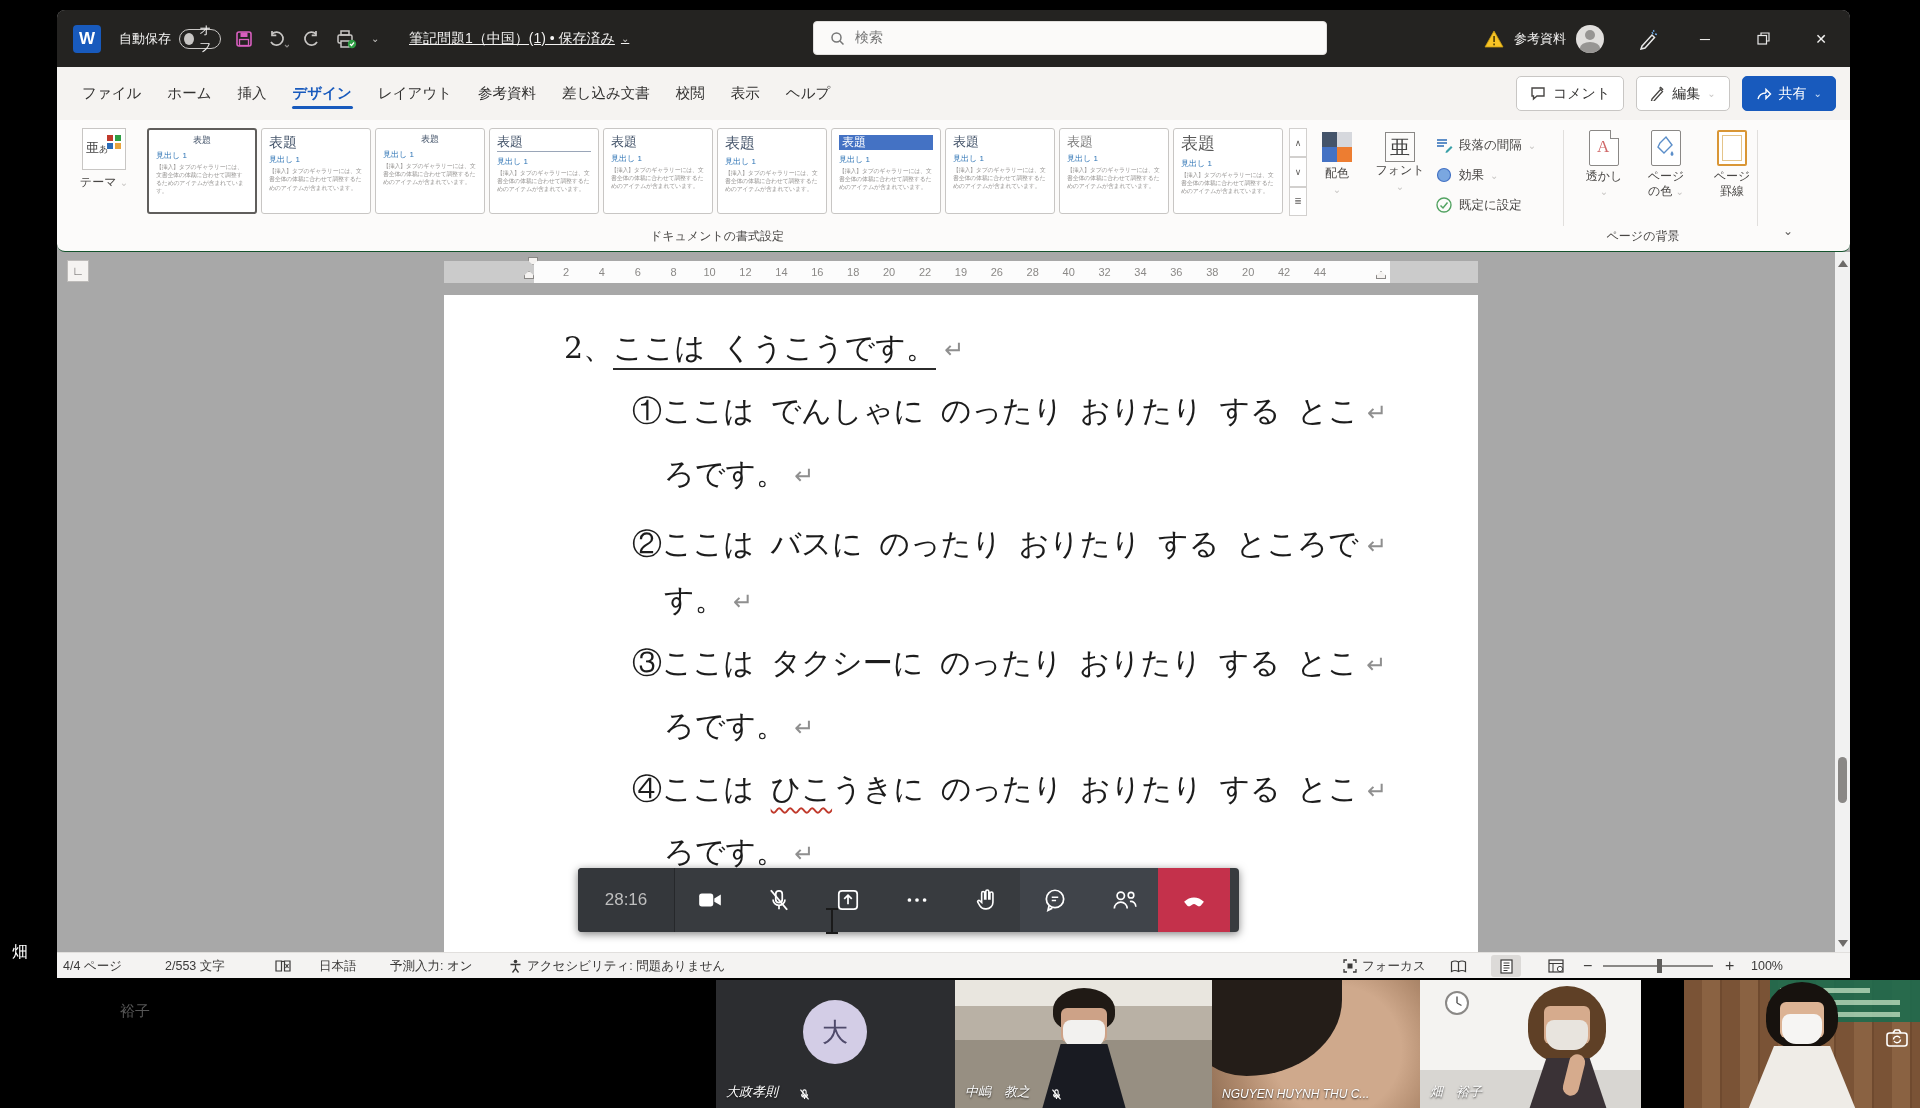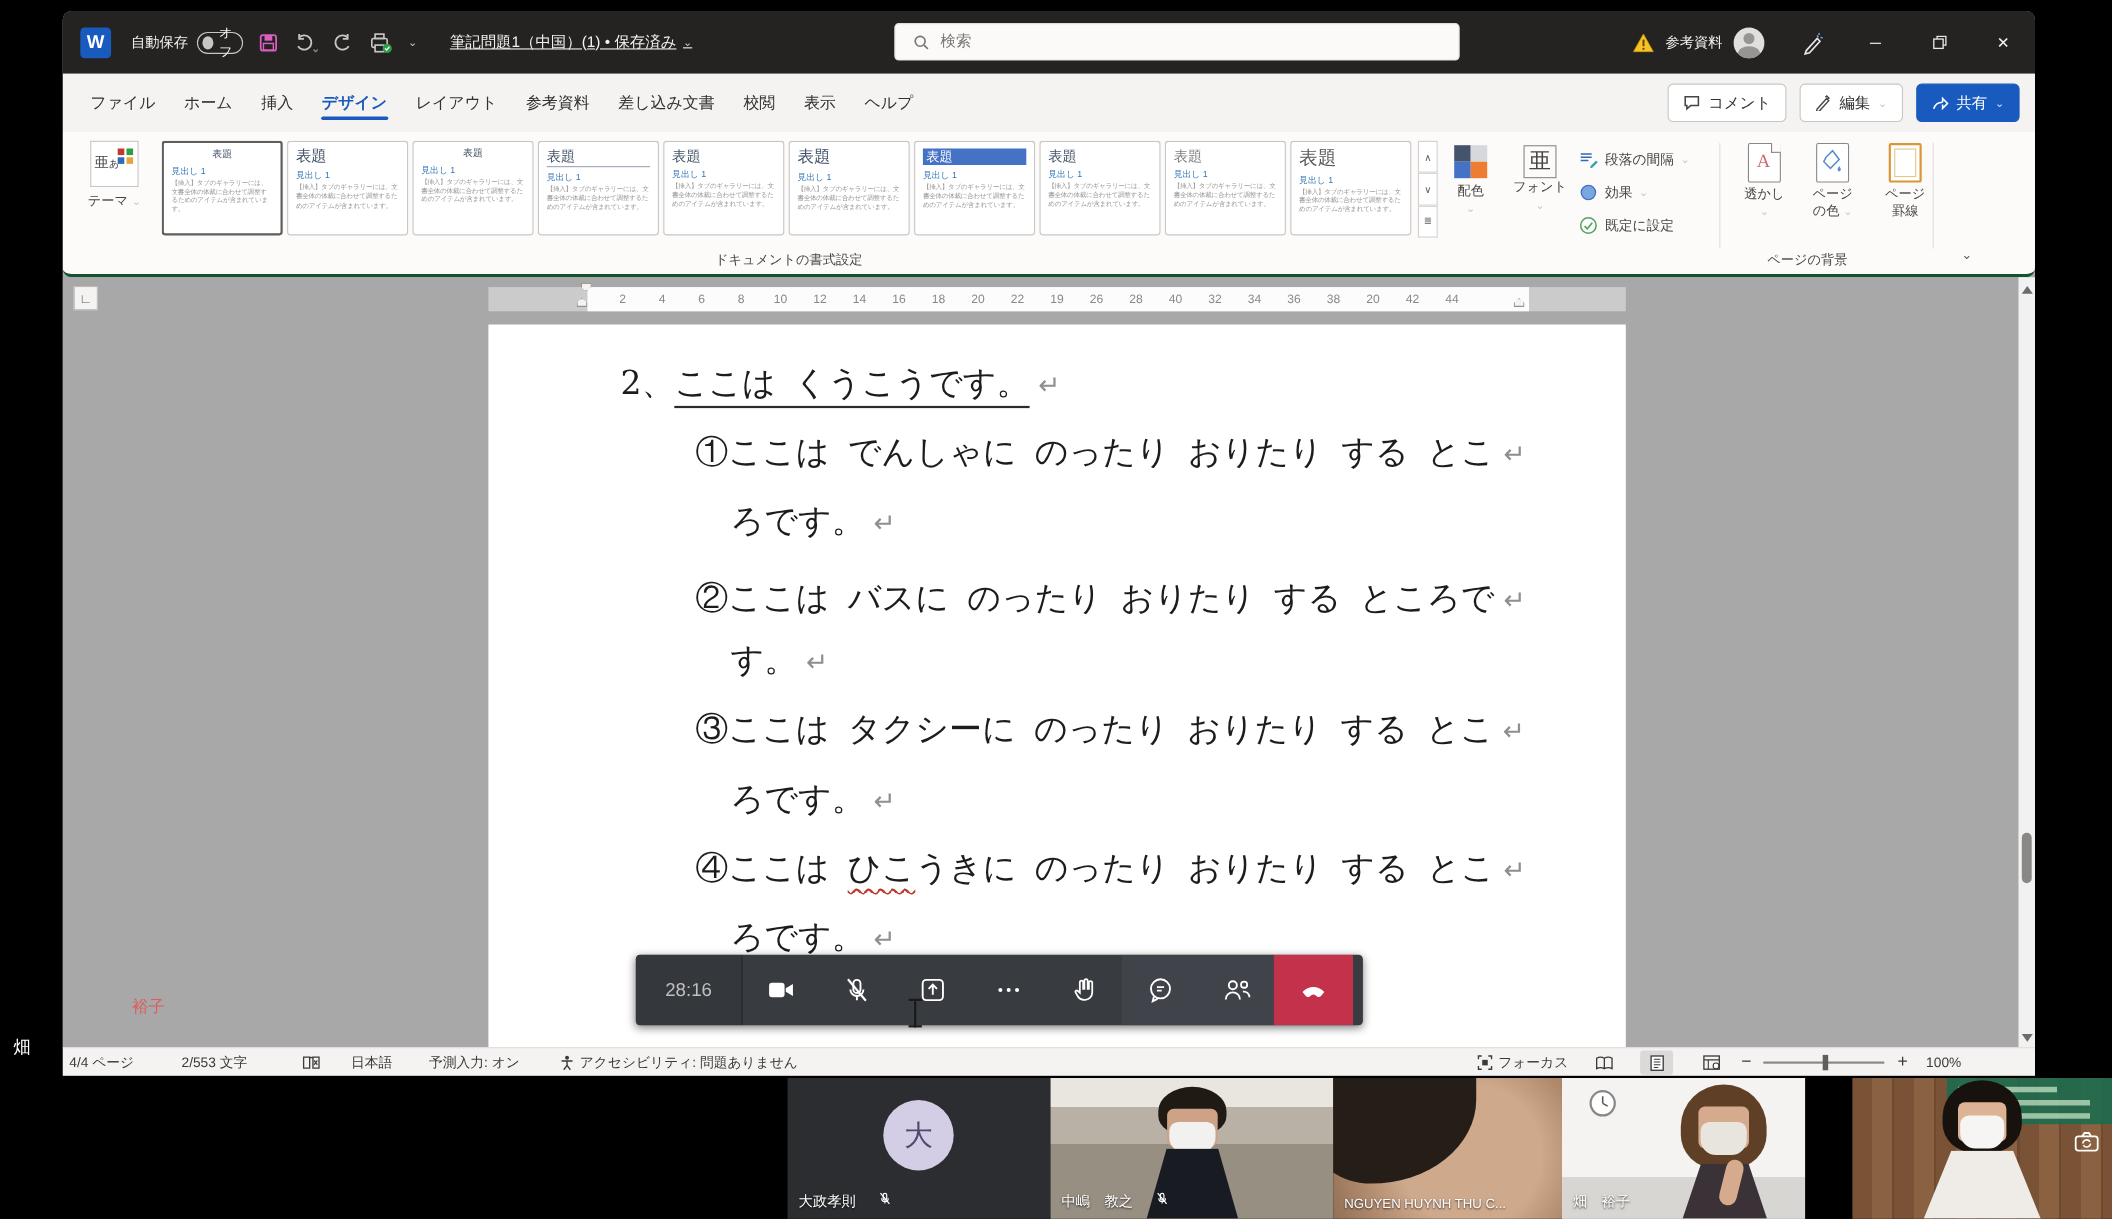--- a/index.html
+++ b/index.html
@@ -41,21 +41,21 @@
   .tab { padding:8px 13px; font-size:14.5px; color:#323130; position:relative; white-space:nowrap; }
   .tab.active { color:#185abd; font-weight:bold; }
   .tab.active::after { content:""; position:absolute; left:12px; right:12px; bottom:2px; height:3px; background:#185abd; border-radius:2px; }
   #top-actions { position:absolute; right:14px; top:9px; display:flex; gap:12px; }
   .ta-btn { height:35px; border:1px solid #c8c6c4; background:#fff; border-radius:5px; display:flex;
             align-items:center; gap:7px; padding:0 13px; font-size:14px; color:#323130; }
   .ta-btn.primary { background:#185abd; border-color:#185abd; color:#fff; }
 
   
   #ribbon { position:absolute; left:0; top:110px; width:100%; height:132px; background:#fcfbfa;
-            border-bottom:3px solid #14532d; border-radius:0 0 8px 8px; }
+            border-bottom:1px solid #14532d; border-radius:0 0 8px 8px; }
   .rb-label { font-size:12px; color:#484644; text-align:center; }
   #theme-btn { position:absolute; left:18px; top:8px; width:58px; text-align:center; }
   #theme-icon { width:44px; height:42px; margin:0 auto 4px; border:1px solid #c8c6c4; background:#fff; position:relative; font-size:13px; }
   #theme-icon .aa { position:absolute; left:3px; top:10px; font-family:"Liberation Serif",serif; color:#444; }
   #theme-icon .cells { position:absolute; right:4px; top:6px; display:grid; grid-template-columns:6px 6px; grid-gap:2px; }
   #theme-icon .cells i { width:6px; height:6px; display:block; }
   #gallery { position:absolute; left:90px; top:8px; width:1138px; height:88px; display:flex; gap:4px; overflow:hidden; }
   .thumb { width:110px; height:86px; background:#fff; border:1px solid #c8c6c4; border-radius:3px; padding:6px 7px; overflow:hidden; flex:none; }
   .thumb.sel { border:2px solid #605e5c; }
   .thumb .t-title { font-family:"Liberation Serif",serif; color:#44546a; line-height:1.1; margin-bottom:4px; }
@@ -131,26 +131,26 @@
   #call-timer { width:97px; border-right:1px solid #26282b; background:#34373b; color:#bfbfbf;
                 font-size:17px; display:flex; align-items:center; justify-content:center; }
   .cbtn { width:69px; height:64px; display:flex; align-items:center; justify-content:center; }
   #call-group2 { background:#40444a; display:flex; }
   #hangup { width:72px; height:64px; background:#c4314b; display:flex; align-items:center; justify-content:center; }
 
   #ibeam { position:absolute; left:826px; top:908px; width:12px; height:26px; }
   #ibeam i { position:absolute; background:#1a1a1a; }
 
   #presenter-label { position:absolute; left:12px; top:942px; color:#fff; font-size:16px; }
-  #presenter-ghost { position:absolute; left:120px; top:906px; color:#ef4444; font-size:15px; opacity:.75; }
+  #presenter-ghost { position:absolute; left:120px; top:1002px; color:#737373; font-size:15px; opacity:.75; }
 
   
   .tile { position:absolute; top:980px; height:128px; overflow:hidden; background:#222; }
-  .tname { position:absolute; left:10px; bottom:7px; color:#fff; font-size:13px; display:flex; align-items:flex-start; gap:20px;
-           text-shadow:0 1px 2px rgba(0,0,0,.8); white-space:nowrap; }
+  .tname { position:absolute; left:10px; bottom:7px; color:#fff; font-size:13px; display:flex; align-items:flex-end; gap:20px;
+           text-shadow:0 1px 2px rgba(0,0,0,.8); white-space:nowrap;font-style:italic; }
   #tile-1 { left:716px; width:239px; background:#2c2d30; }
   #tile-1 .big-avatar { position:absolute; left:87px; top:20px; width:64px; height:64px; border-radius:50%;
             background:#d3cde6; color:#4f4a6b; font-size:26px; display:flex; align-items:center; justify-content:center; }
   #tile-2 { left:955px; width:257px; background:linear-gradient(#e9e6df 0 26px,#b9b1a5 26px 60px,#978f82 60px 100%); }
   .hair { background:#201a15; border-radius:50% 50% 40% 40%; position:absolute; }
   .face { background:#cda287; position:absolute; border-radius:6px; }
   .mask { background:#f2f1ef; position:absolute; border-radius:8px 8px 14px 14px; }
   .body-suit { position:absolute; background:#191b22; clip-path:polygon(18% 100%,32% 0,68% 0,82% 100%); }
   #tile-3 { left:1212px; width:208px; background:radial-gradient(circle at 60% 55%, #cfa98c 0 45%, #b08a6d 70%, #8d6c52 100%); }
   #tile-3 .hair3 { position:absolute; left:-20px; top:-24px; width:150px; height:120px; background:#241d18; border-radius:0 0 70% 40%; }

